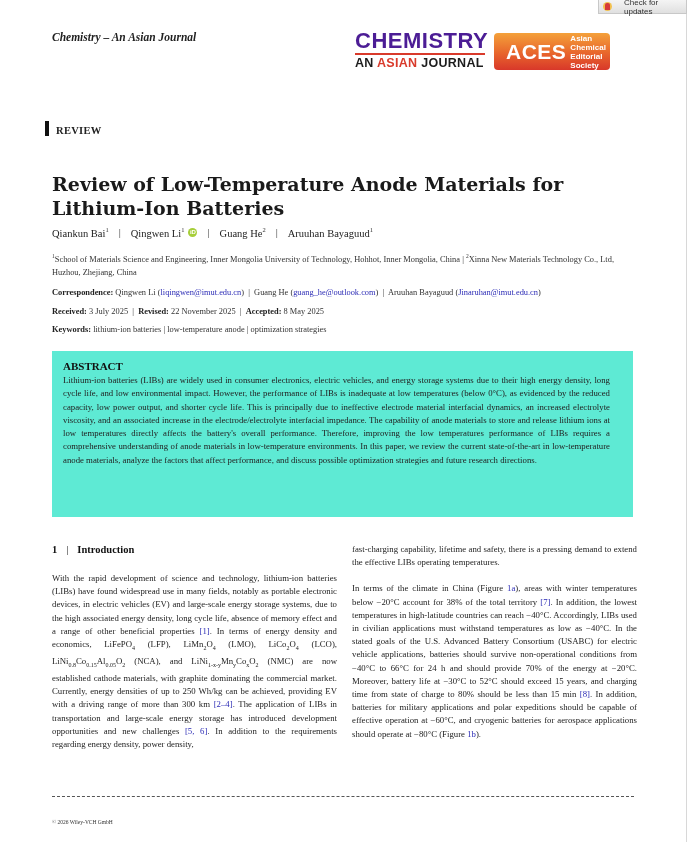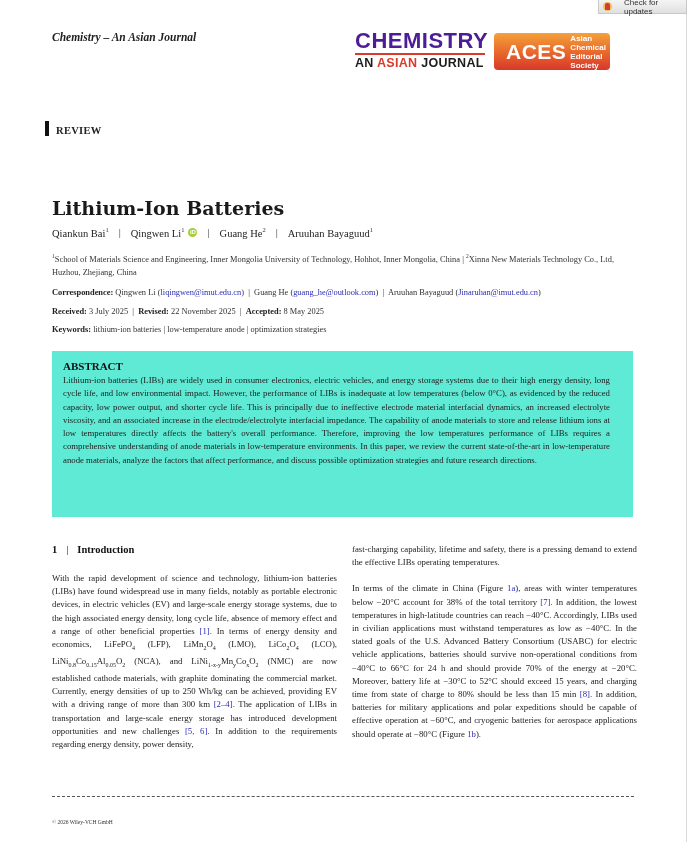--- a/index.html
+++ b/index.html
@@ -85,21 +85,21 @@
   <span class="acr">ACES</span>
   <span class="full"><span>Asian Chemical</span><br><span>Editorial Society</span></span>
 </div>
 
 <div class="section-tag">
   <span class="bar"></span>
   <span class="lbl">REVIEW</span>
 </div>
 
 <div class="title">
-  <br><span>Lithium-Ion Batteries</span>
+  <span>Review of Low-Temperature Anode Materials for</span><br><span>Lithium-Ion Batteries</span>
 </div>
 
 <div class="authors">
   <span><span>Qiankun Bai</span><sup>1</sup></span>
   <span class="sep">|</span>
   <span><span>Qingwen Li</span><sup>1</sup></span>
   <span class="orcid">iD</span>
   <span class="sep">|</span>
   <span><span>Guang He</span><sup>2</sup></span>
   <span class="sep">|</span>

